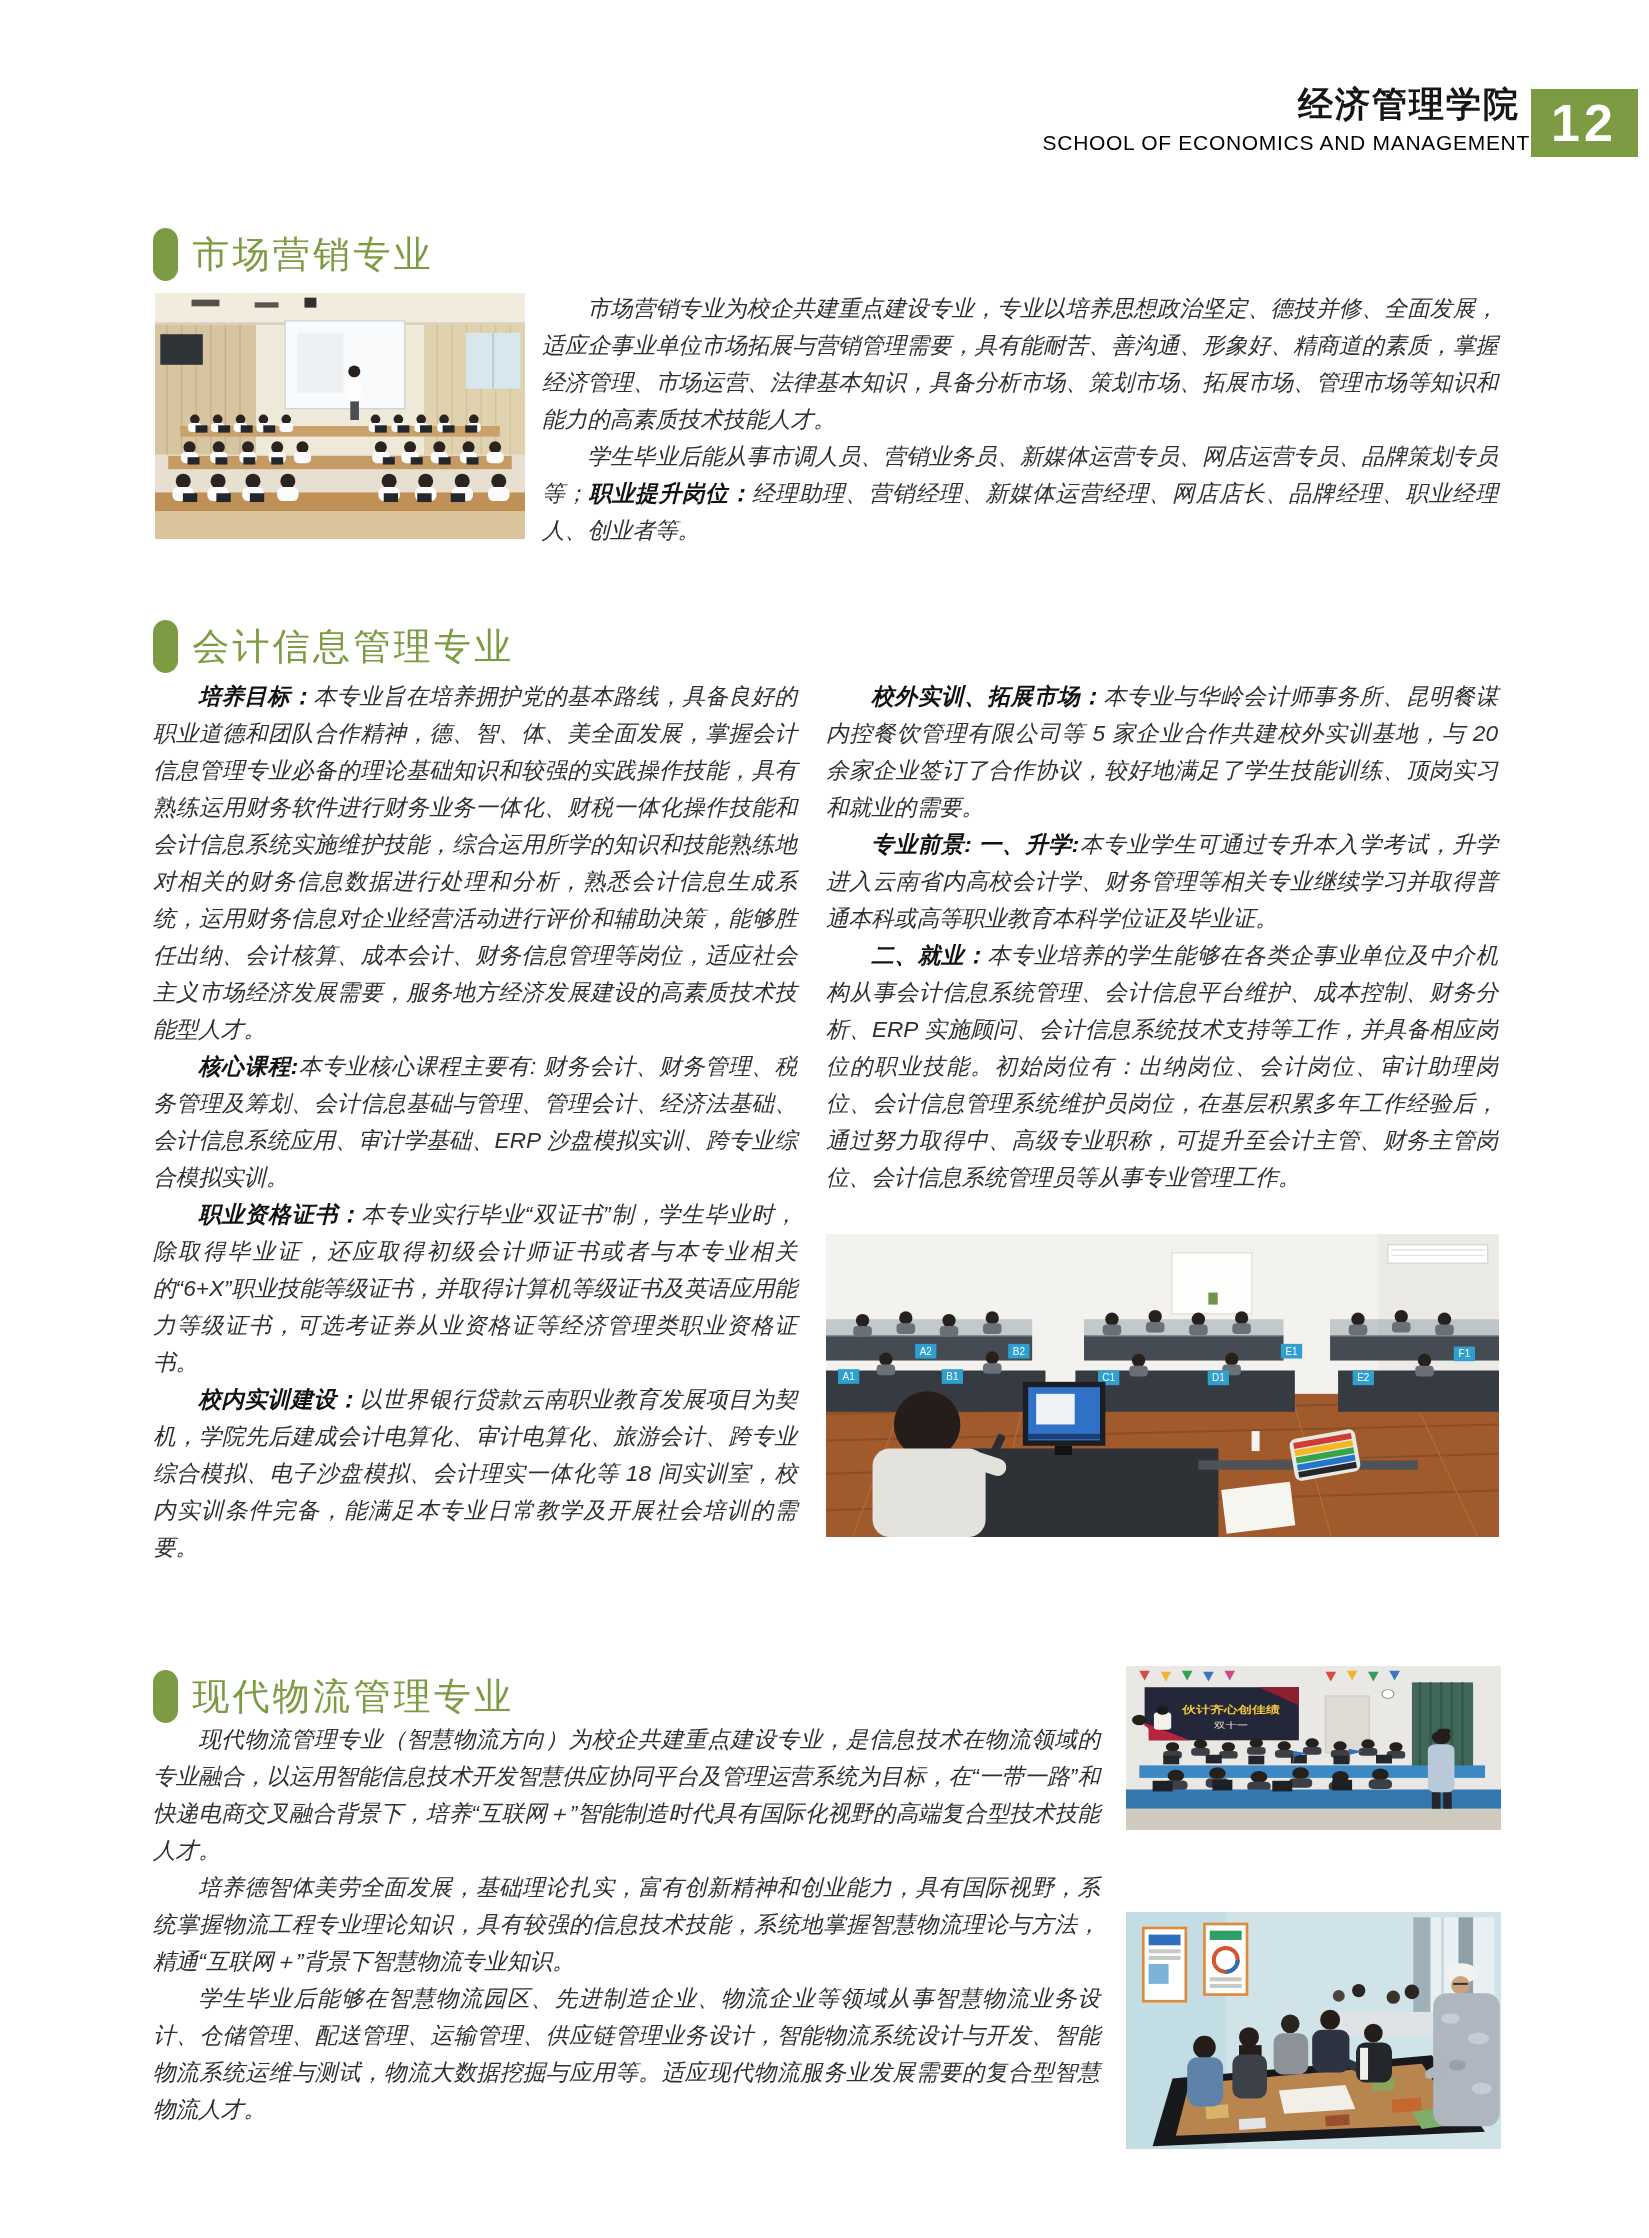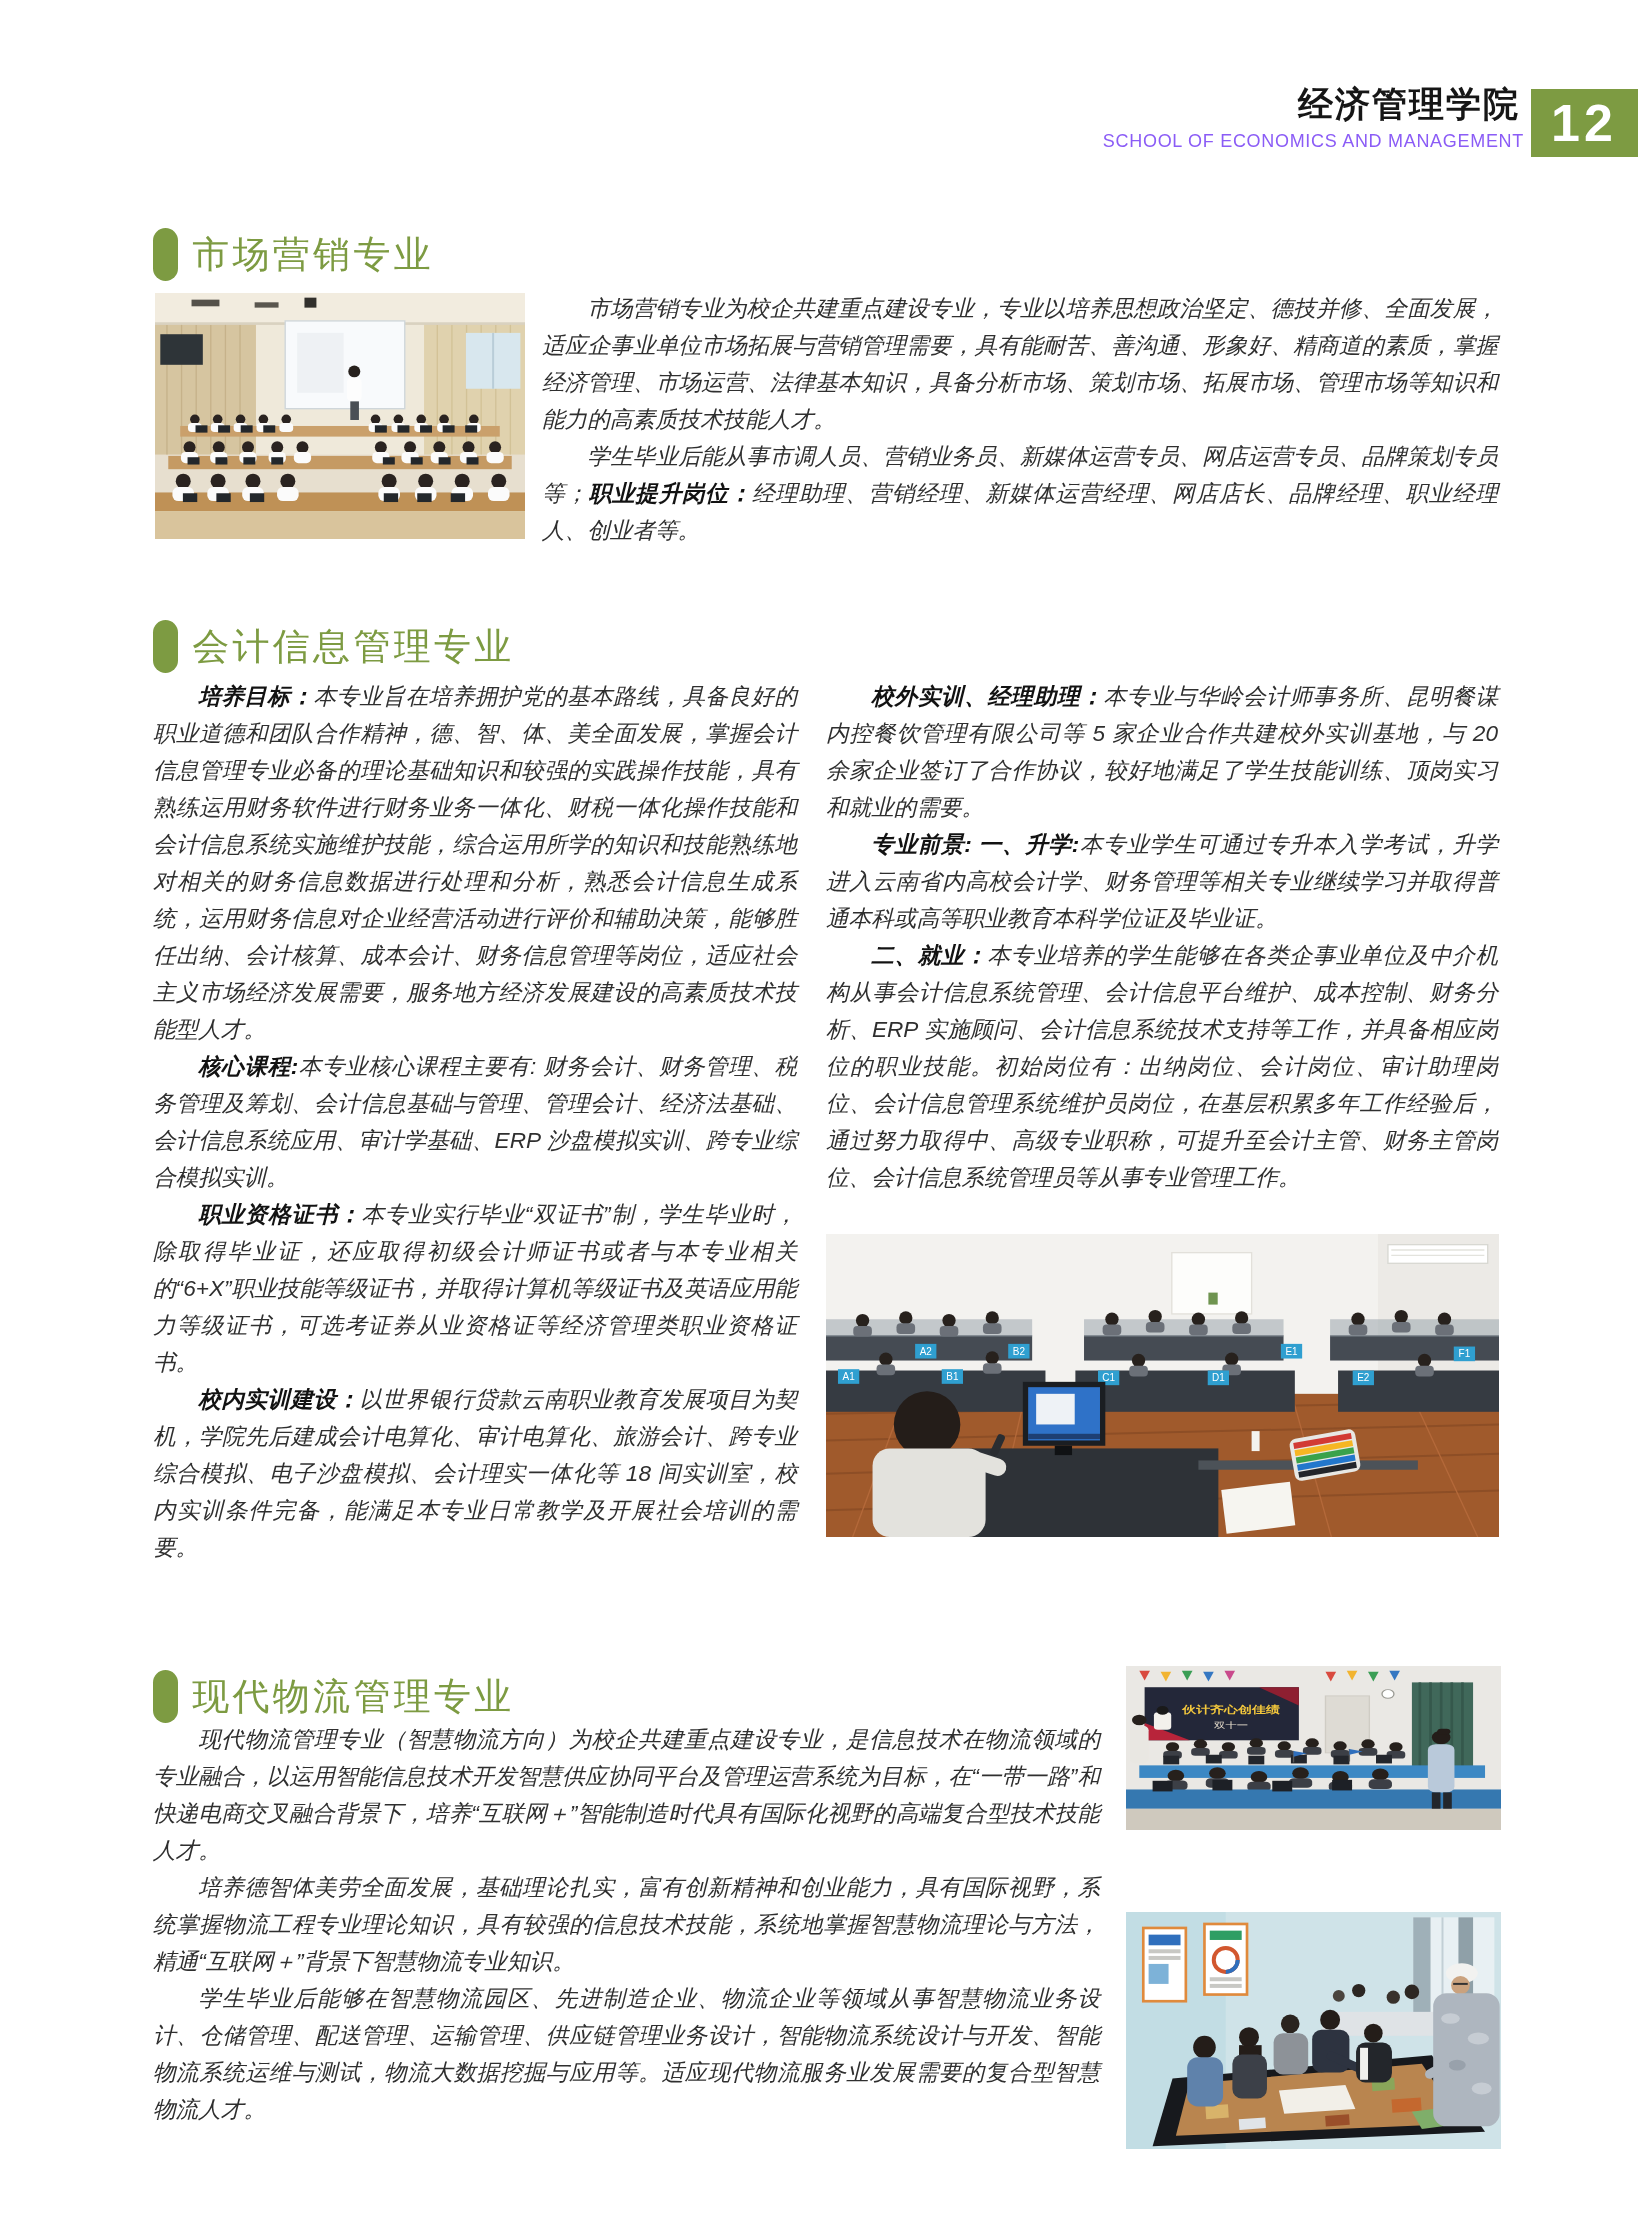--- a/index.html
+++ b/index.html
@@ -5,21 +5,21 @@
   :root{ --green:#7d9b42; --ink:#2f2f2f; }
   html,body{margin:0;padding:0;background:#ffffff;}
   .page{
     position:relative; width:1650px; height:2239px; background:#ffffff;
     font-family:"Liberation Sans","DejaVu Sans",sans-serif; color:var(--ink);
     overflow:hidden;
   }
   
   .hdr-cn{position:absolute; top:81px; right:130px; font-size:35px; font-weight:700;
           color:#161616; letter-spacing:2px; white-space:nowrap;}
-  .hdr-en{position:absolute; top:131px; right:126px; font-size:18px; color:#8b5cf6;
+  .hdr-en{position:absolute; top:131px; right:120px; font-size:21px; color:#000000;
           letter-spacing:0.7px; white-space:nowrap;}
   .pg-box{position:absolute; left:1531px; top:89px; width:107px; height:68px;
           background:var(--green); color:#ffffff; font-size:52px; line-height:68px;
           padding-left:20px; box-sizing:border-box; letter-spacing:4px;font-weight:bold;}
   
   .sec-head{position:absolute; left:153px; display:flex; align-items:center;}
   .pill{width:24.6px; height:53px; border-radius:13.3px; background:var(--green); flex:0 0 auto;}
   .sec-title{margin-left:14.6px; font-size:37px; color:var(--green); letter-spacing:3.3px; white-space:nowrap;}
   
   .txt{position:absolute; font-size:22.6px; line-height:37px; text-align:justify; color:var(--ink);}
@@ -168,21 +168,21 @@
   </div>
 
   <div class="txt" style="left:153px; top:678px; width:644px;">
     <p><span class="lbl">培养目标：</span><span>本专业旨在培养拥护党的基本路线，具备良好的职业道德和团队合作精神，德、智、体、美全面发展，掌握会计信息管理专业必备的理论基础知识和较强的实践操作技能，具有熟练运用财务软件进行财务业务一体化、财税一体化操作技能和会计信息系统实施维护技能，综合运用所学的知识和技能熟练地对相关的财务信息数据进行处理和分析，熟悉会计信息生成系统，运用财务信息对企业经营活动进行评价和辅助决策，能够胜任出纳、会计核算、成本会计、财务信息管理等岗位，适应社会主义市场经济发展需要，服务地方经济发展建设的高素质技术技能型人才。</span></p>
     <p><span class="lbl">核心课程:</span><span>本专业核心课程主要有: 财务会计、财务管理、税务管理及筹划、会计信息基础与管理、管理会计、经济法基础、会计信息系统应用、审计学基础、ERP 沙盘模拟实训、跨专业综合模拟实训。</span></p>
     <p><span class="lbl">职业资格证书：</span><span>本专业实行毕业“双证书”制，学生毕业时，除取得毕业证，还应取得初级会计师证书或者与本专业相关的“6+X”职业技能等级证书，并取得计算机等级证书及英语应用能力等级证书，可选考证券从业资格证等经济管理类职业资格证书。</span></p>
     <p><span class="lbl">校内实训建设：</span><span>以世界银行贷款云南职业教育发展项目为契机，学院先后建成会计电算化、审计电算化、旅游会计、跨专业综合模拟、电子沙盘模拟、会计理实一体化等 18 间实训室，校内实训条件完备，能满足本专业日常教学及开展社会培训的需要。</span></p>
   </div>
 
   <div class="txt" style="left:826px; top:678px; width:672px;">
-    <p><span class="lbl">校外实训、经理助理：</span><span>本专业与华岭会计师事务所、昆明餐谋内控餐饮管理有限公司等 5 家企业合作共建校外实训基地，与 20 余家企业签订了合作协议，较好地满足了学生技能训练、顶岗实习和就业的需要。</span></p>
+    <p><span class="lbl">校外实训、拓展市场：</span><span>本专业与华岭会计师事务所、昆明餐谋内控餐饮管理有限公司等 5 家企业合作共建校外实训基地，与 20 余家企业签订了合作协议，较好地满足了学生技能训练、顶岗实习和就业的需要。</span></p>
     <p><span class="lbl">专业前景: 一、升学:</span><span>本专业学生可通过专升本入学考试，升学进入云南省内高校会计学、财务管理等相关专业继续学习并取得普通本科或高等职业教育本科学位证及毕业证。</span></p>
     <p><span class="lbl">二、就业：</span><span>本专业培养的学生能够在各类企事业单位及中介机构从事会计信息系统管理、会计信息平台维护、成本控制、财务分析、ERP 实施顾问、会计信息系统技术支持等工作，并具备相应岗位的职业技能。初始岗位有：出纳岗位、会计岗位、审计助理岗位、会计信息管理系统维护员岗位，在基层积累多年工作经验后，通过努力取得中、高级专业职称，可提升至会计主管、财务主管岗位、会计信息系统管理员等从事专业管理工作。</span></p>
   </div>
 
   <div class="photo" style="left:826px; top:1234px; width:673px; height:303px;">
     <svg viewBox="0 0 1012 455" preserveAspectRatio="none">
       <defs>
         <g id="headD">
             <circle cx="0" cy="0" r="10" fill="#27211d"></circle>
             <rect x="-14" y="8" width="28" height="16" rx="6" fill="#6b7078"></rect>

